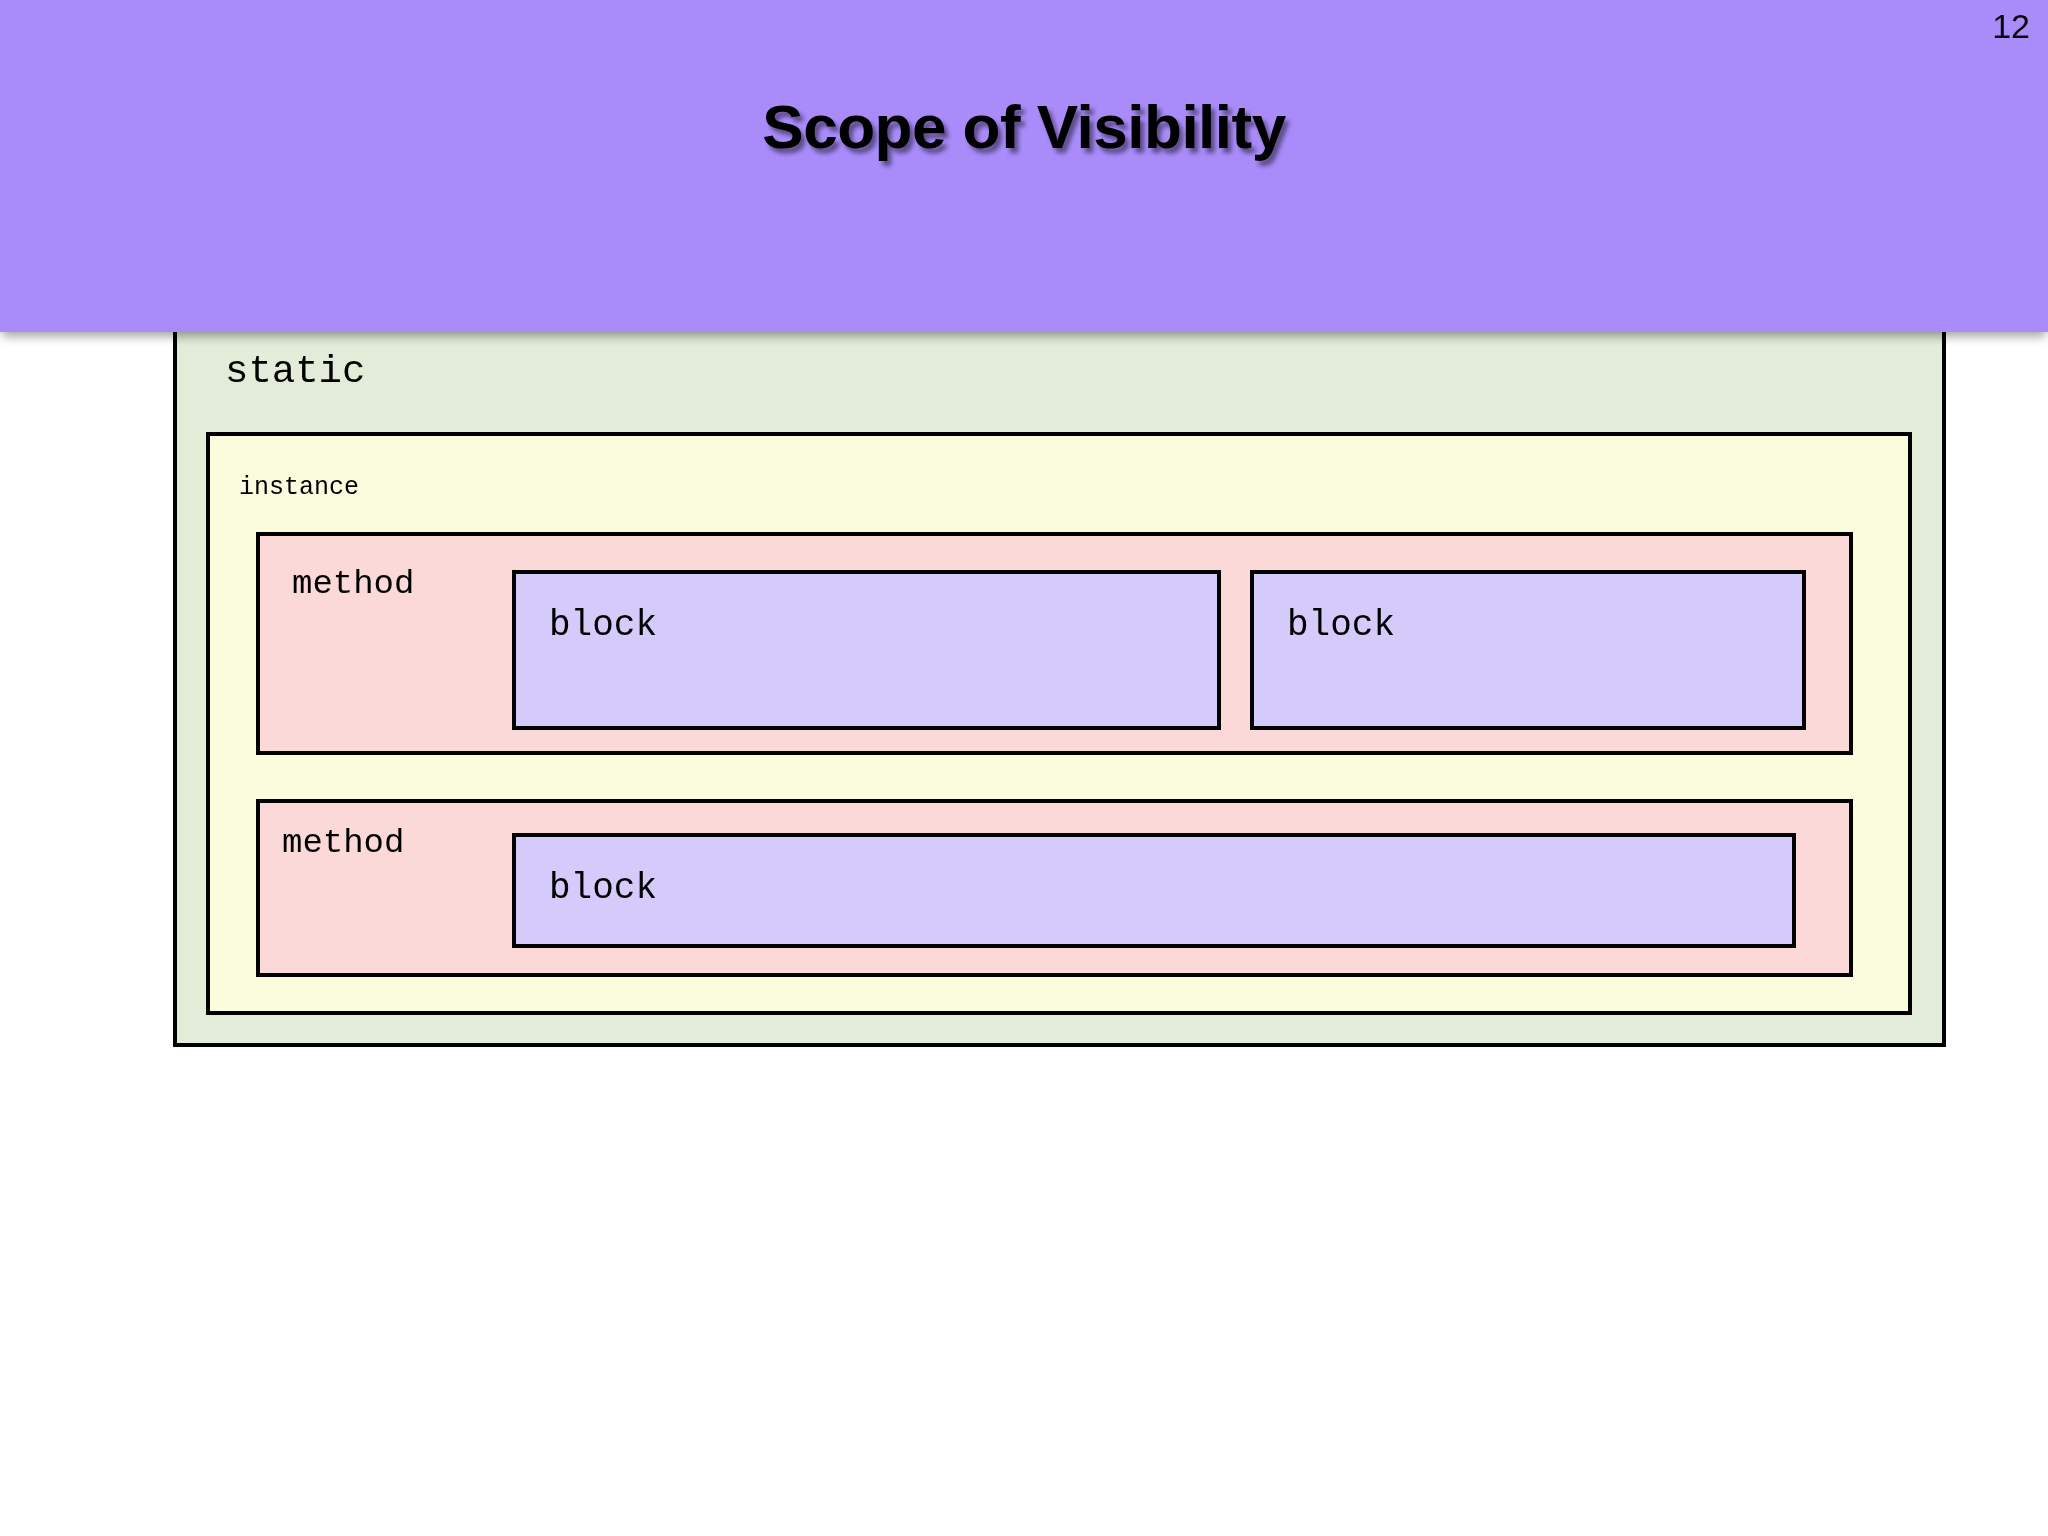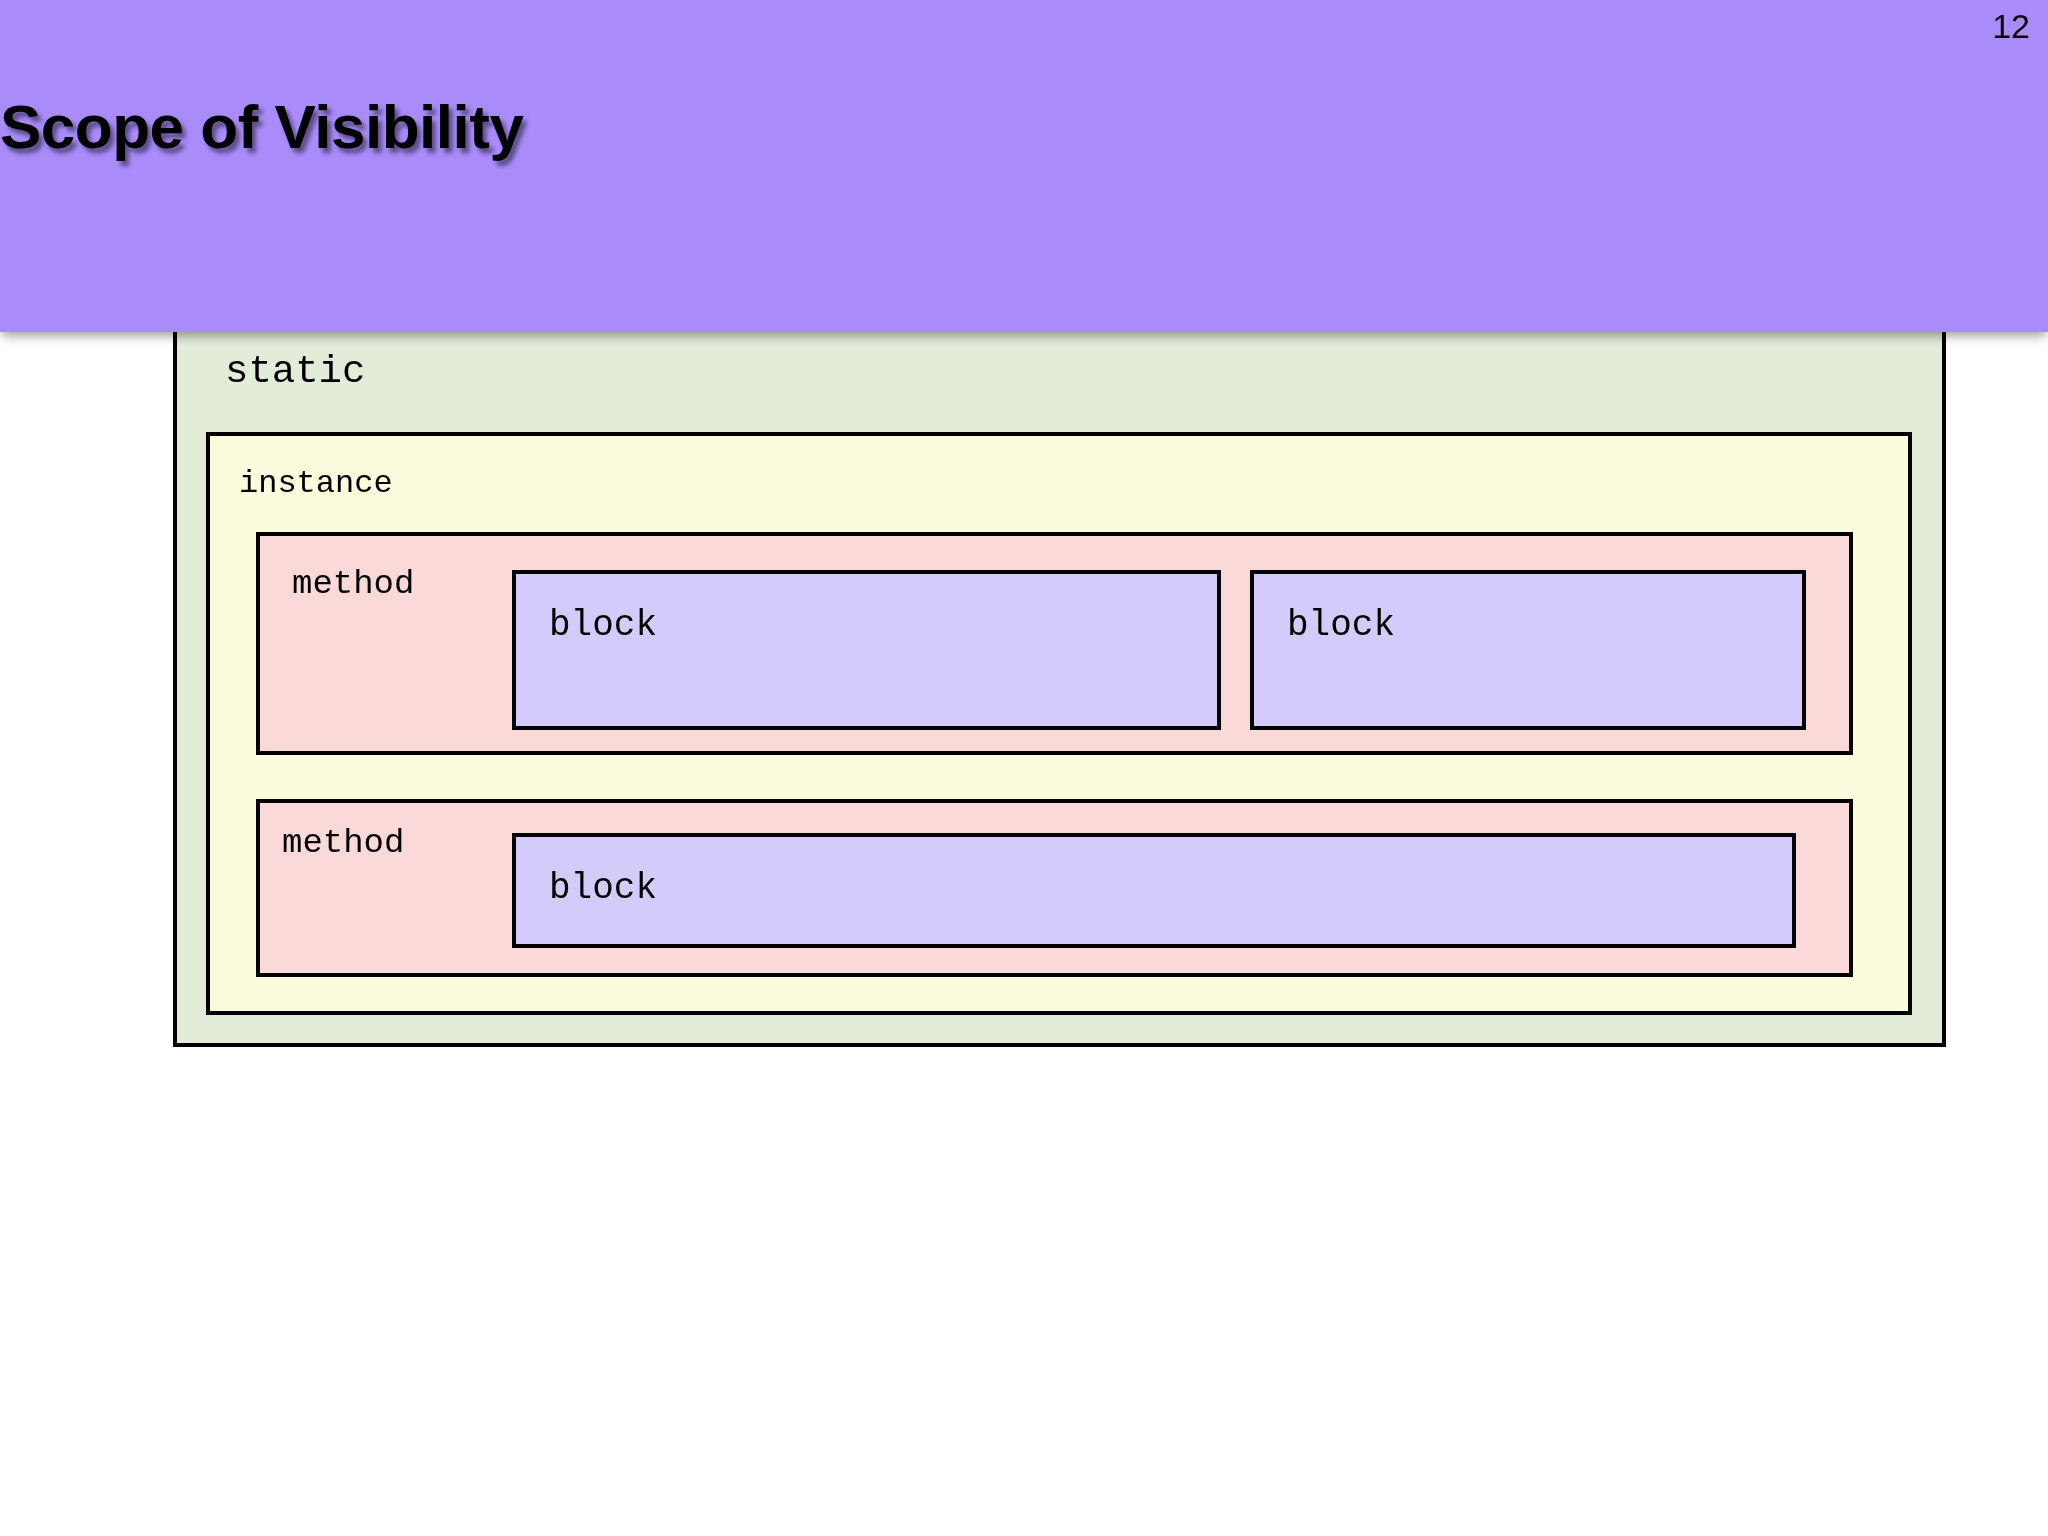--- a/index.html
+++ b/index.html
@@ -33,21 +33,21 @@
     background: #a98bfa;
     box-shadow: 0 6px 10px -2px rgba(0,0,0,0.38);
     z-index: 5;
   }
 
   #slide-title {
     position: absolute;
     left: 0;
     top: 96px;
     width: 2048px;
-    text-align: left;
+    text-align: center;
     font-family: "Liberation Sans", sans-serif;
     font-size: 62px;
     font-weight: bold;
     color: #000000;
     letter-spacing: -0.5px;
     text-shadow: 4px 5px 4px rgba(0,0,0,0.45);
     line-height: 1.0;
   }
 
   #page-number {
@@ -94,22 +94,22 @@
   #instance-box {
     left: 29px;
     top: 123px;
     width: 1706px;
     height: 583px;
     background: #fbfbdd;
     z-index: 2;
   }
   #instance-label {
     left: 29px;
-    top: 32px;
-    font-size: 32px;
+    top: 39px;
+    font-size: 25px;
   }
 
   
   .method-box {
     background: #fbd9d8;
     z-index: 3;
   }
   .method-label {
     font-size: 34px;
   }

